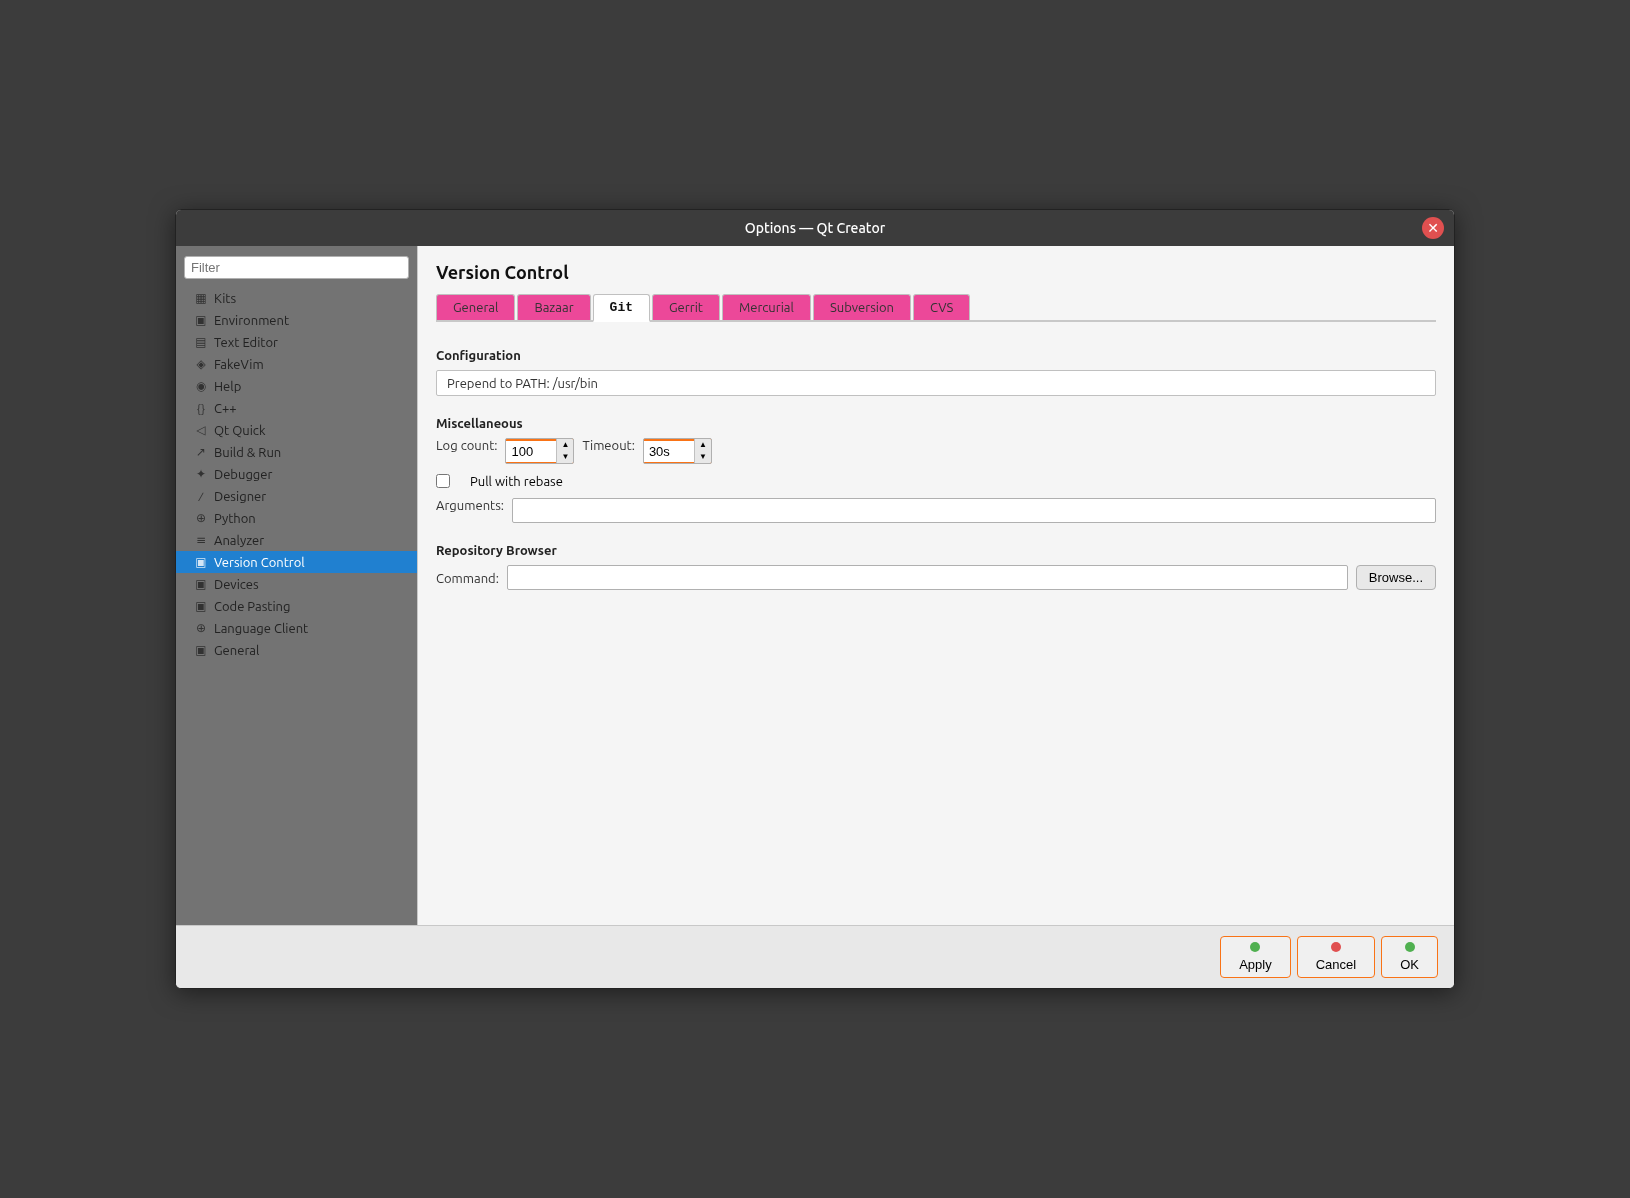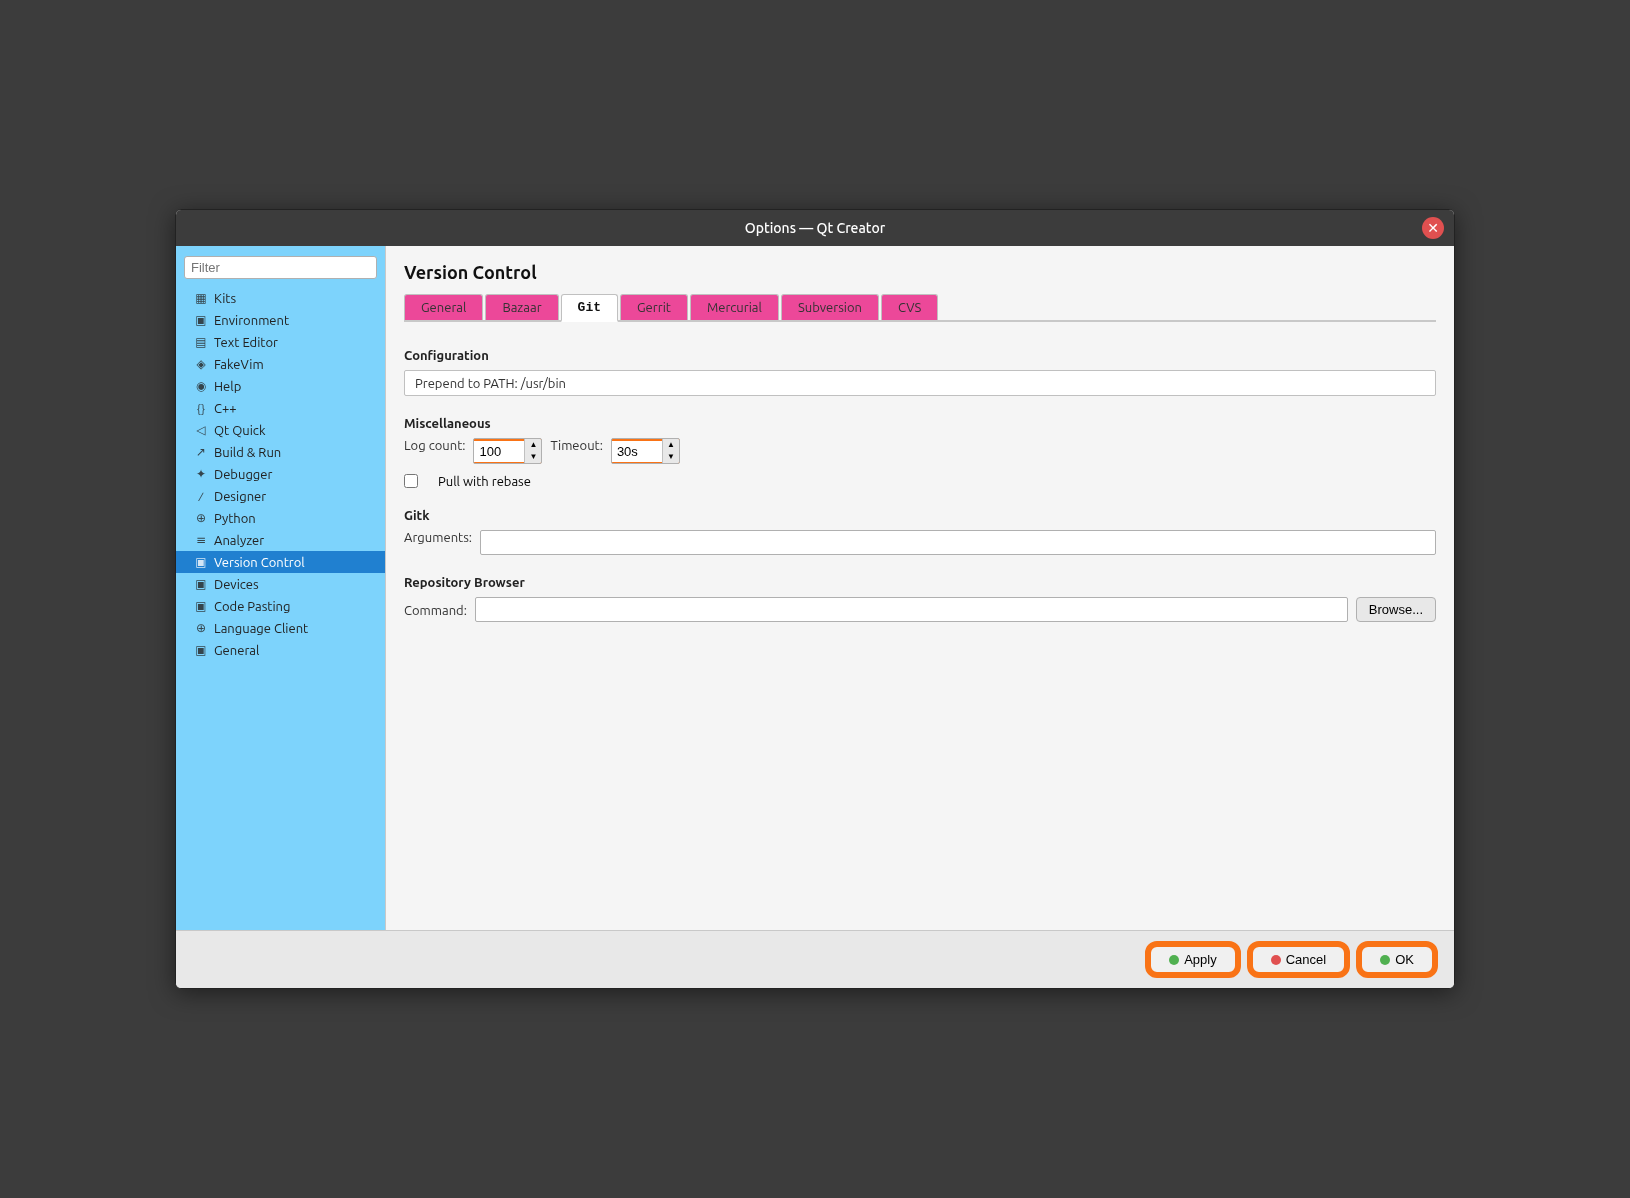--- a/index.html
+++ b/index.html
@@ -54,22 +54,22 @@
       justify-content: center;
       line-height: 1;
     }
     .body {
       display: flex;
       flex: 1;
       overflow: hidden;
     }
     
     .sidebar {
-      width: 210px;
-      background: #7dd3fc;
+      width: 242px;
+      background: #737373;
       border-right: 1px solid #c8c8c8;
       display: flex;
       flex-direction: column;
       padding: 6px 0;
       overflow-y: auto;
     }
     .filter-input {
       margin: 4px 8px 8px 8px;
       padding: 3px 6px;
       border: 1px solid #b0b0b0;
@@ -216,27 +216,28 @@
       justify-content: flex-end;
       align-items: center;
       padding: 10px 16px;
       background: #e8e8e8;
       border-top: 1px solid #c8c8c8;
       gap: 6px;
     }
     .footer-btn {
       padding: 5px 18px;
       font-size: 13px;
-      border: 6px solid #f97316;
-      border-radius: 12px;
+      border: 1px solid #f97316;
+      border-radius: 4px;
       cursor: pointer;
       background: #f0f0f0;
       display: flex;
       align-items: center;
       gap: 5px;
+      flex-direction: column;
     }
     .btn-dot {
       width: 10px;
       height: 10px;
       border-radius: 50%;
       display: inline-block;
     }
     .dot-green { background: #50b050; }
     .dot-red { background: #e05050; }
     
@@ -384,21 +385,20 @@
             <button class="spinbox-btn">▲</button>
             <button class="spinbox-btn">▼</button>
           </div>
         </div>
       </div>
       <div class="checkbox-row">
         <input type="checkbox" style="">
         <span>Pull with rebase</span>
       </div>
 
-      <div class="section-label">Gitk</div>
       <div class="field-row">
         <span class="field-label">Arguments:</span>
         <input class="wide-input" type="text" style="">
       </div>
 
       <div class="section-label">Repository Browser</div>
       <div class="command-row">
         <span class="field-label">Command:</span>
         <input class="wide-input" type="text" style="">
         <button class="browse-btn">Browse...</button>

